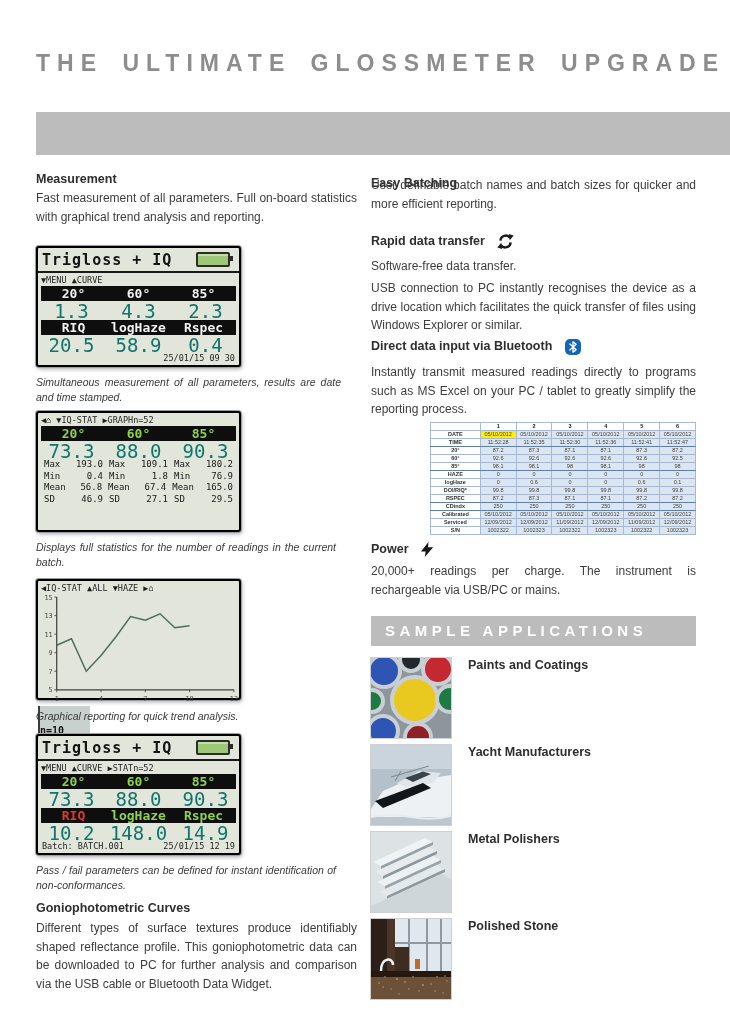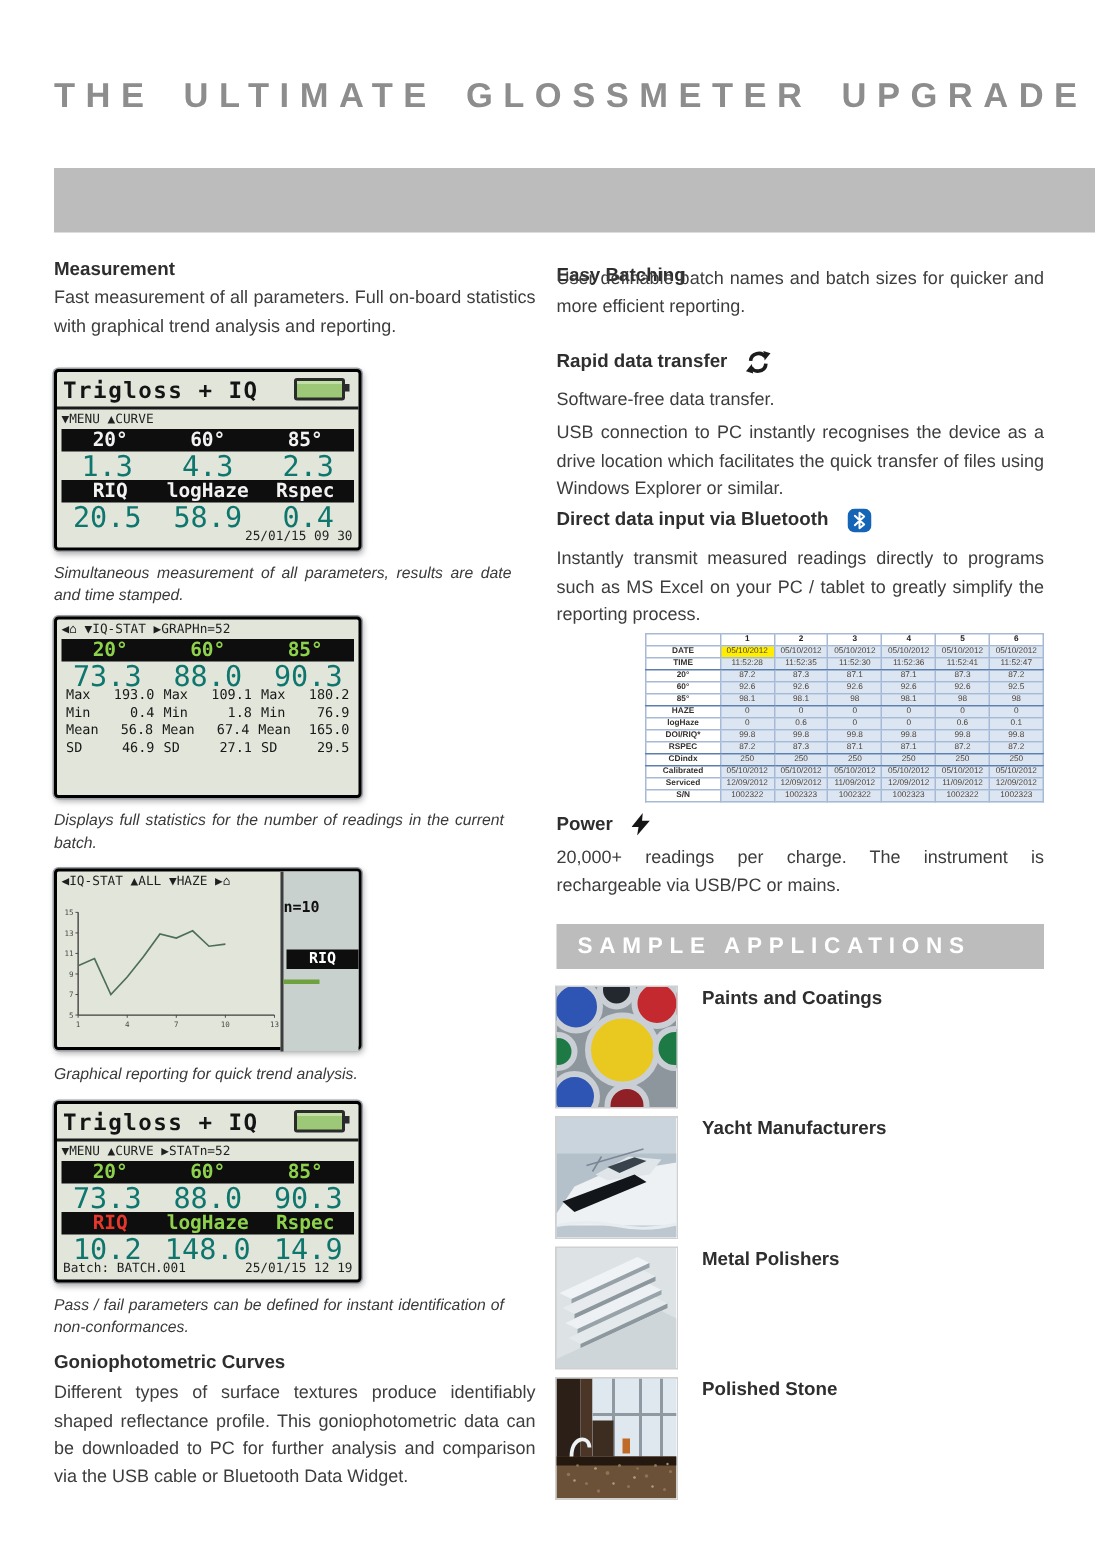--- a/index.html
+++ b/index.html
@@ -40,21 +40,21 @@
   .lcd-vals{display:flex;align-items:center;height:17px;font-size:19px;color:#0f766e;}
   .lcd-vals span{flex:1;text-align:center;}
   .lcd-status{display:flex;justify-content:space-between;align-items:flex-start;height:11px;
               padding:0 4px;font-size:8.5px;color:#1f1f1f;}
   .lcd-status.right{justify-content:flex-end;}
   .lcd-stats{padding:0 3px;font-size:9px;color:#181818;}
   .stat-row{display:flex;height:11.5px;line-height:11.5px;}
   .stat-group{flex:1;display:flex;justify-content:space-between;padding:0 3px;gap:12px;}
 
   
-  .lcd-body{display:flex;height:120px;}
+  .lcd-body{display:flex;height:120px;flex-direction:column;}
   .graph-left{flex:1;display:flex;flex-direction:column;min-width:0;}
   .graph-left .lcd-menu{justify-content:flex-start;}
   .riq-svg{flex:1;margin:0 1px 1px 1px;}
   .graph-side{width:52px;border-left:2px solid #3c3c3c;background:#c9d1cf;display:flex;
               flex-direction:column;align-items:flex-start;padding-top:19px;box-sizing:border-box;}
   .n-label{font-size:10px;font-weight:bold;color:#111;}
   .legend-box{margin-top:22px;background:#0e0e0e;color:#fff;font-size:10px;font-weight:bold;
               padding:1px 8px;align-self:stretch;text-align:center;margin-left:2px;}
   .legend-line{width:24px;height:2.5px;background:#6fa23e;margin-top:7px;}
 

